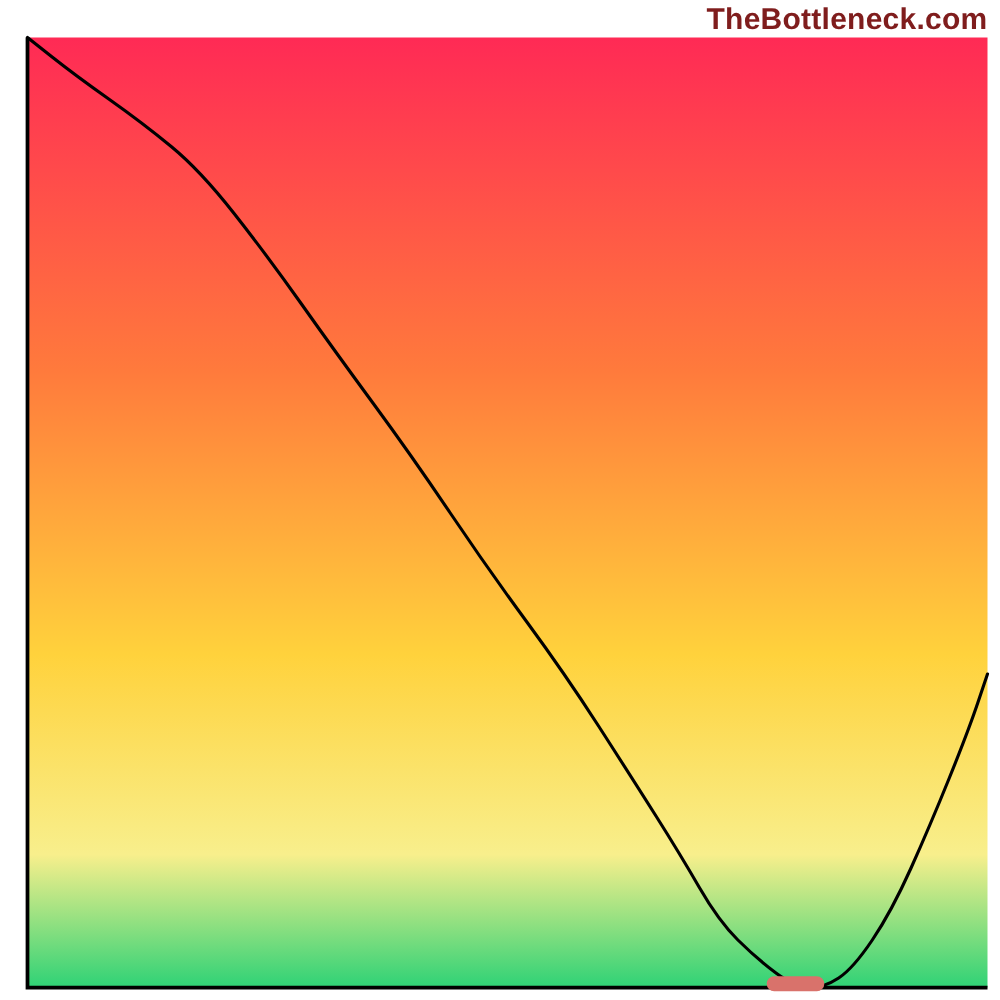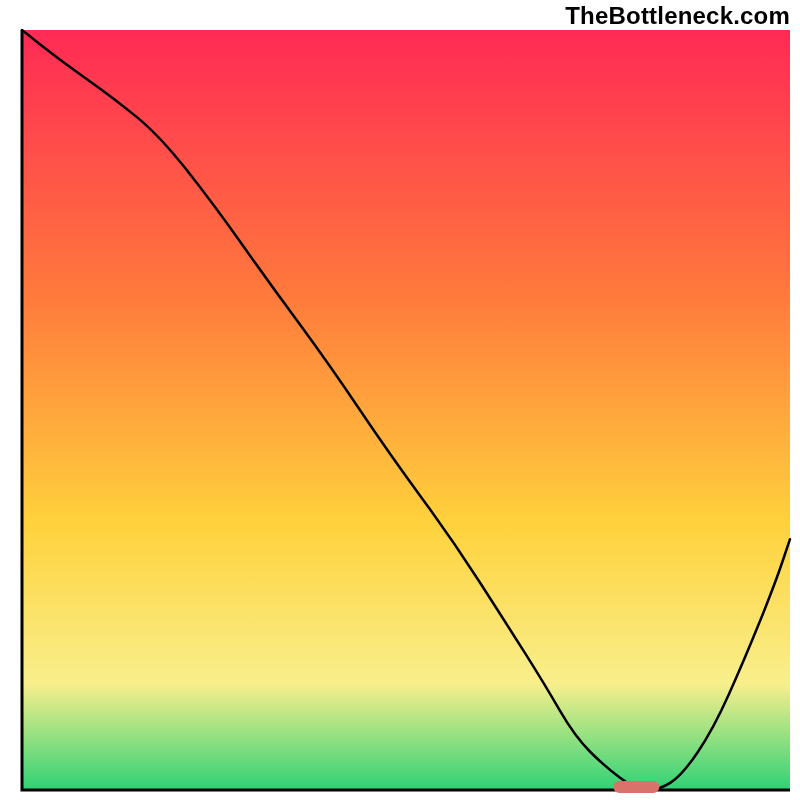--- a/index.html
+++ b/index.html
@@ -14,21 +14,21 @@
     position: relative;
     width: 800px;
     height: 800px;
   }
   .watermark {
     position: absolute;
     top: 2px;
     right: 10px;
     font-size: 24px;
     font-weight: bold;
-    color: #000000;
+    color: #7f1d1d;
     letter-spacing: 0.2px;
   }
   svg {
     position: absolute;
     top: 0;
     left: 0;
   }
 </style>
 </head>
 <body>

